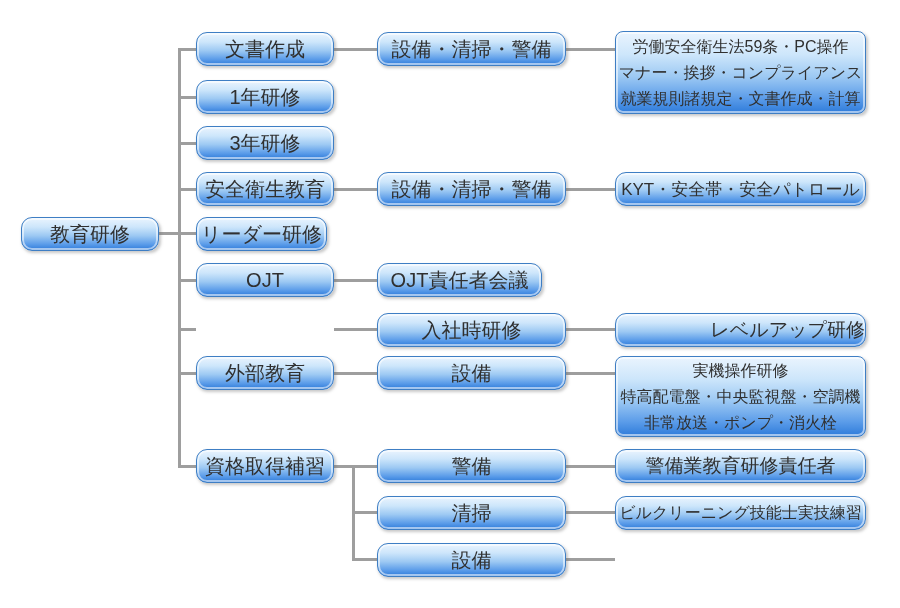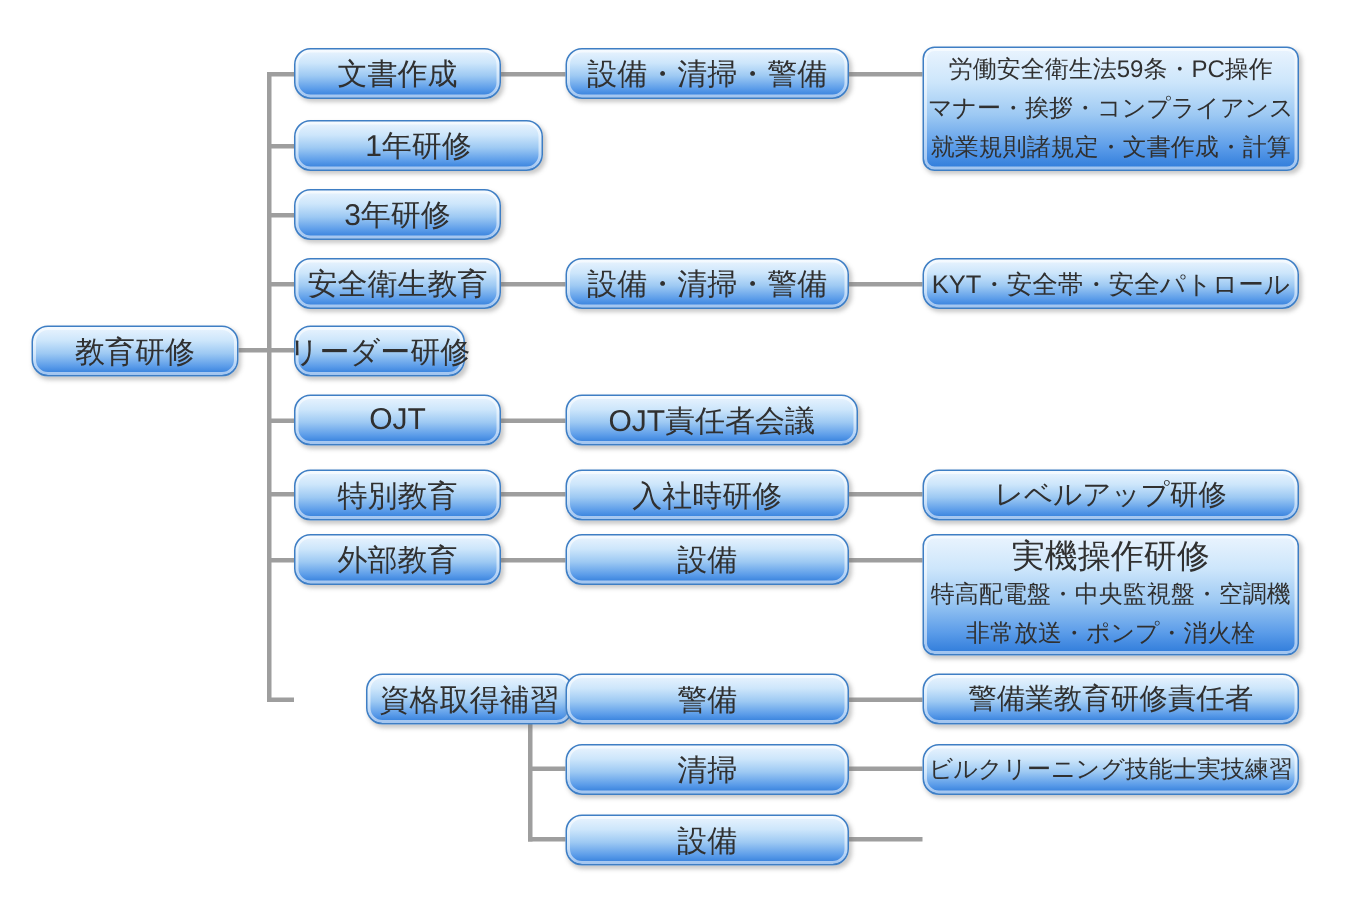--- a/index.html
+++ b/index.html
@@ -16,21 +16,21 @@
     background:linear-gradient(180deg,#eaf4fe 0%,#cde6fb 28%,#9dc9f3 55%,#5b9ce9 82%,#2e7bda 100%);
     box-shadow:inset 0 0 0 2px rgba(255,255,255,.55),1.5px 2px 3px rgba(110,110,110,.38);
     display:flex;align-items:center;justify-content:center;
     font-size:20px;white-space:nowrap;
   }
   .node.multi{flex-direction:column;border-radius:8px;}
   .fs19{font-size:19px;}
   .fs17{font-size:17px;}
   .fs16{font-size:16px;}
   .small-line{font-size:16px;line-height:26px;display:block;}
-  .title-line{font-size:22px;line-height:27px;display:block;}
+  .title-line{font-size:16px;line-height:27px;display:block;}
 </style>
 </head>
 <body>
 
 <div id="canvas">
 
   <div class="line hl" style="left:159px;top:232px;width:37px;"></div>
   <div class="line vl" style="left:178px;top:48px;height:420px;"></div>
   <div class="line hl" style="left:178px;top:48px;width:18px;"></div>
   <div class="line hl" style="left:178px;top:96px;width:18px;"></div>
@@ -60,52 +60,49 @@
   <div class="line hl" style="left:566px;top:511px;width:49px;"></div>
   <div class="line hl" style="left:566px;top:558px;width:49px;"></div>
 
   <div class="node" style="left:21px;top:217px;width:138px;">
     <span>教育研修</span>
   </div>
 
   <div class="node" style="left:196px;top:32px;width:138px;">
     <span>文書作成</span>
   </div>
-  <div class="node" style="left:196px;top:80px;width:166px;">
+  <div class="node" style="left:196px;top:80px;width:138px;">
     <span>1年研修</span>
   </div>
   <div class="node" style="left:196px;top:126px;width:138px;">
     <span>3年研修</span>
   </div>
   <div class="node" style="left:196px;top:172px;width:138px;">
     <span>安全衛生教育</span>
   </div>
-  <div class="node" style="left:196px;top:217px;width:114px;">
+  <div class="node" style="left:196px;top:217px;width:131px;">
     <span>リーダー研修</span>
   </div>
   <div class="node" style="left:196px;top:263px;width:138px;">
     <span>OJT</span>
   </div>
-  <div class="node" style="left:196px;top:313px;width:138px;">
-    <span>特別教育</span>
-  </div>
   <div class="node" style="left:196px;top:356px;width:138px;">
     <span>外部教育</span>
   </div>
-  <div class="node" style="left:196px;top:449px;width:138px;margin-left:48px;">
+  <div class="node" style="left:196px;top:449px;width:138px;">
     <span>資格取得補習</span>
   </div>
 
   <div class="node" style="left:377px;top:32px;width:189px;">
     <span>設備・清掃・警備</span>
   </div>
   <div class="node" style="left:377px;top:172px;width:189px;">
     <span>設備・清掃・警備</span>
   </div>
-  <div class="node" style="left:377px;top:263px;width:195px;">
+  <div class="node" style="left:377px;top:263px;width:165px;">
     <span>OJT責任者会議</span>
   </div>
   <div class="node" style="left:377px;top:313px;width:189px;">
     <span>入社時研修</span>
   </div>
   <div class="node" style="left:377px;top:356px;width:189px;">
     <span>設備</span>
   </div>
   <div class="node" style="left:377px;top:449px;width:189px;">
     <span>警備</span>
@@ -118,21 +115,21 @@
   </div>
 
   <div class="node multi" style="left:615px;top:31px;width:251px;height:83px;">
     <span class="small-line">労働安全衛生法59条・PC操作</span>
     <span class="small-line">マナー・挨拶・コンプライアンス</span>
     <span class="small-line">就業規則諸規定・文書作成・計算</span>
   </div>
   <div class="node fs17" style="left:615px;top:172px;width:251px;">
     <span>KYT・安全帯・安全パトロール</span>
   </div>
-  <div class="node fs19" style="left:615px;top:313px;width:251px;">
+  <div class="node fs19" style="left:615px;top:313px;width:251px;justify-content:flex-end;">
     <span>レベルアップ研修</span>
   </div>
   <div class="node multi" style="left:615px;top:356px;width:251px;height:81px;">
     <span class="title-line">実機操作研修</span>
     <span class="small-line">特高配電盤・中央監視盤・空調機</span>
     <span class="small-line">非常放送・ポンプ・消火栓</span>
   </div>
   <div class="node fs19" style="left:615px;top:449px;width:251px;">
     <span>警備業教育研修責任者</span>
   </div>

